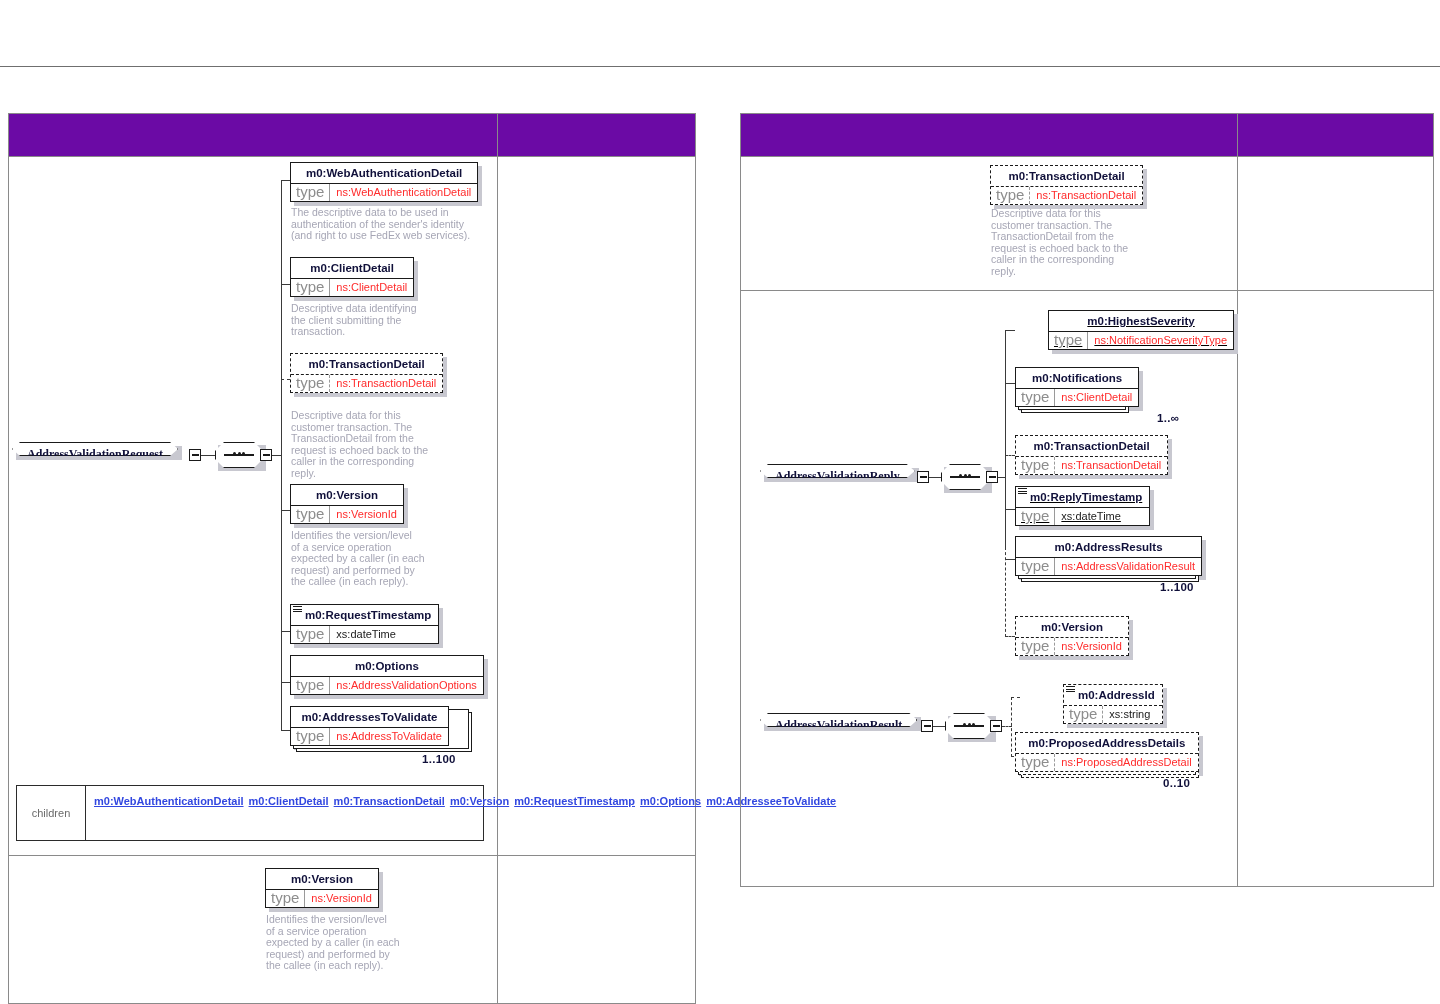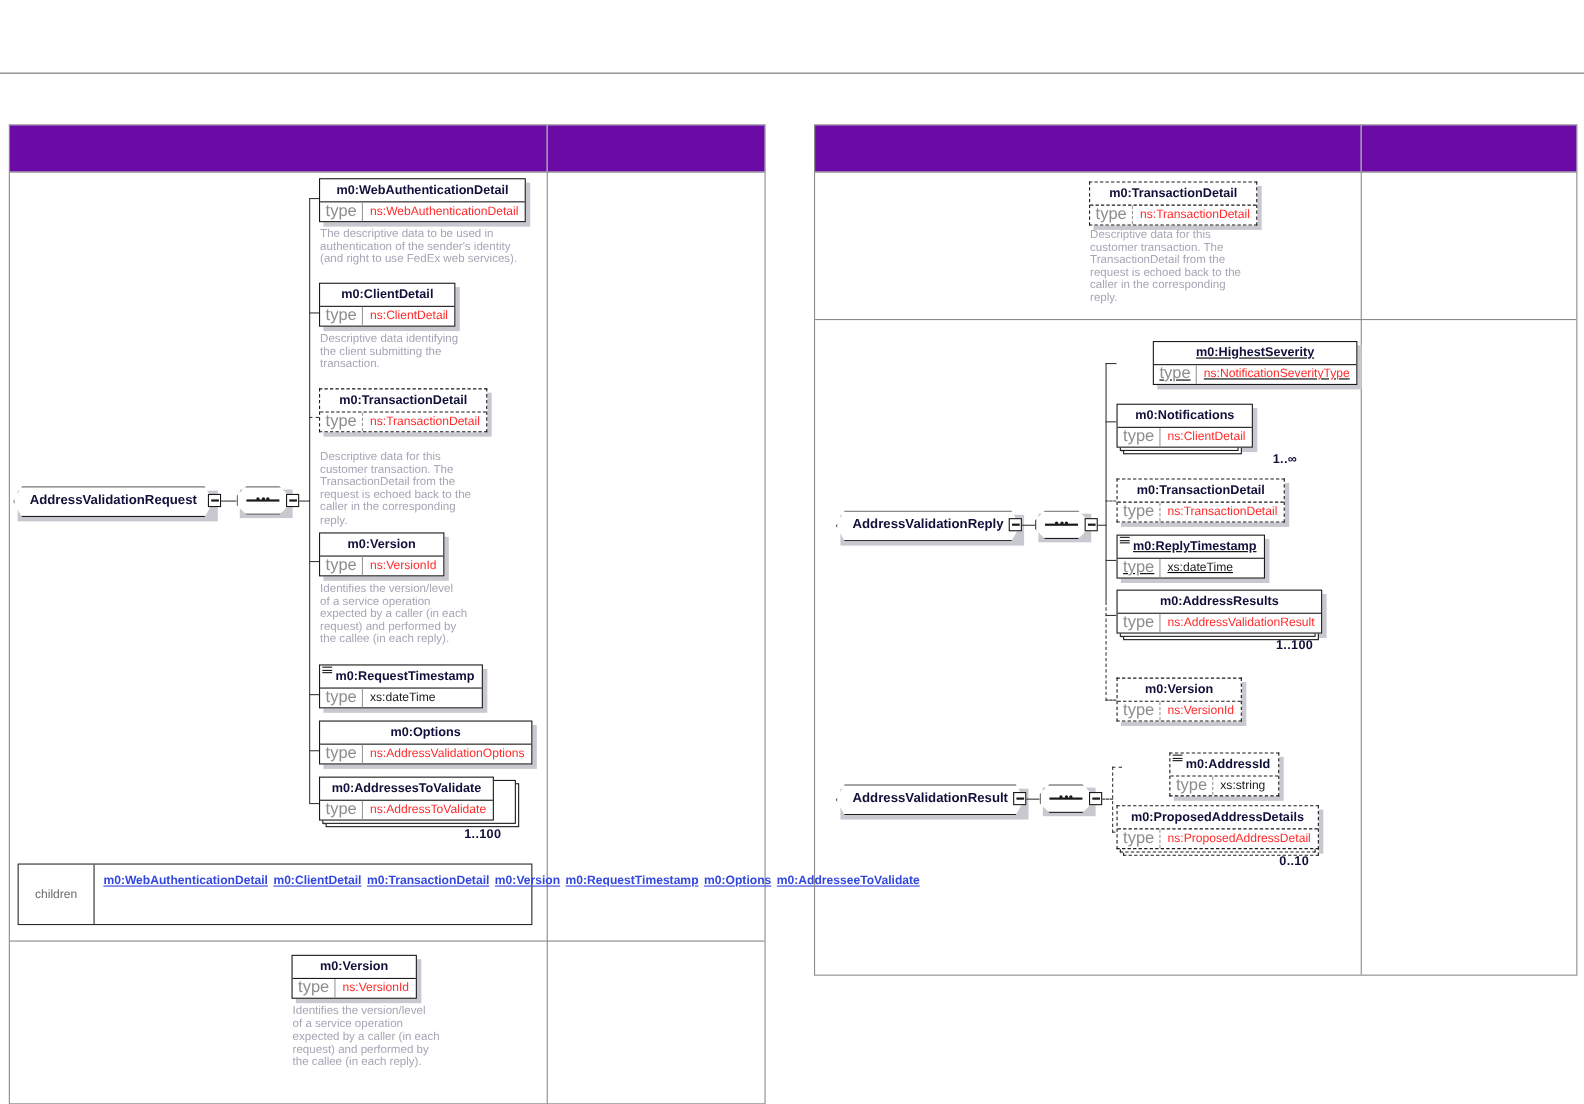--- a/index.html
+++ b/index.html
@@ -68,23 +68,23 @@
 
   .card{position:absolute;font-size:11.5px;color:#10103a;font-weight:bold;
         letter-spacing:.3px;white-space:nowrap;}
   .anno{position:absolute;font-size:10.5px;color:#a6a6b5;line-height:11.6px;
         white-space:pre-line;}
 
   
   .root{position:absolute;}
   .root .rshadow{position:absolute;left:4px;top:4px;right:-4px;bottom:-4px;background:#c8c8d0;}
   .root .rbox{position:relative;background:#fff;border:1.5px solid #1a1a1a;
-        box-sizing:border-box;height:28px;line-height:23px;padding:0 14px;
+        box-sizing:border-box;height:14px;line-height:23px;padding:0 14px;
         font-size:12px;font-weight:bold;color:#10103a;white-space:nowrap;
-        clip-path:polygon(8px 0,calc(100% - 8px) 0,100% 50%,calc(100% - 8px) 100%,8px 100%,0 50%);}
+        clip-path:polygon(8px 0,calc(100% - 8px) 0,100% 50%,calc(100% - 8px) 100%,8px 100%,0 50%);font-family:Liberation Serif, serif;}
   .plusbox{position:absolute;width:12px;height:12px;background:#fff;
         border:1.5px solid #1a1a1a;box-sizing:border-box;}
   .plusbox:after{content:"";position:absolute;left:1.5px;top:4px;width:7px;height:1.5px;background:#1a1a1a;}
 
   
   .seq{position:absolute;width:48px;height:26px;}
   .seq .sshadow{position:absolute;left:3px;top:3px;width:48px;height:26px;background:#c8c8d0;}
   .seq .sbox{position:absolute;left:0;top:0;width:48px;height:26px;background:#fff;
         border:1.5px solid #1a1a1a;box-sizing:border-box;
         clip-path:polygon(9px 0,39px 0,100% 9px,100% 17px,39px 100%,9px 100%,0 17px,0 9px);}

